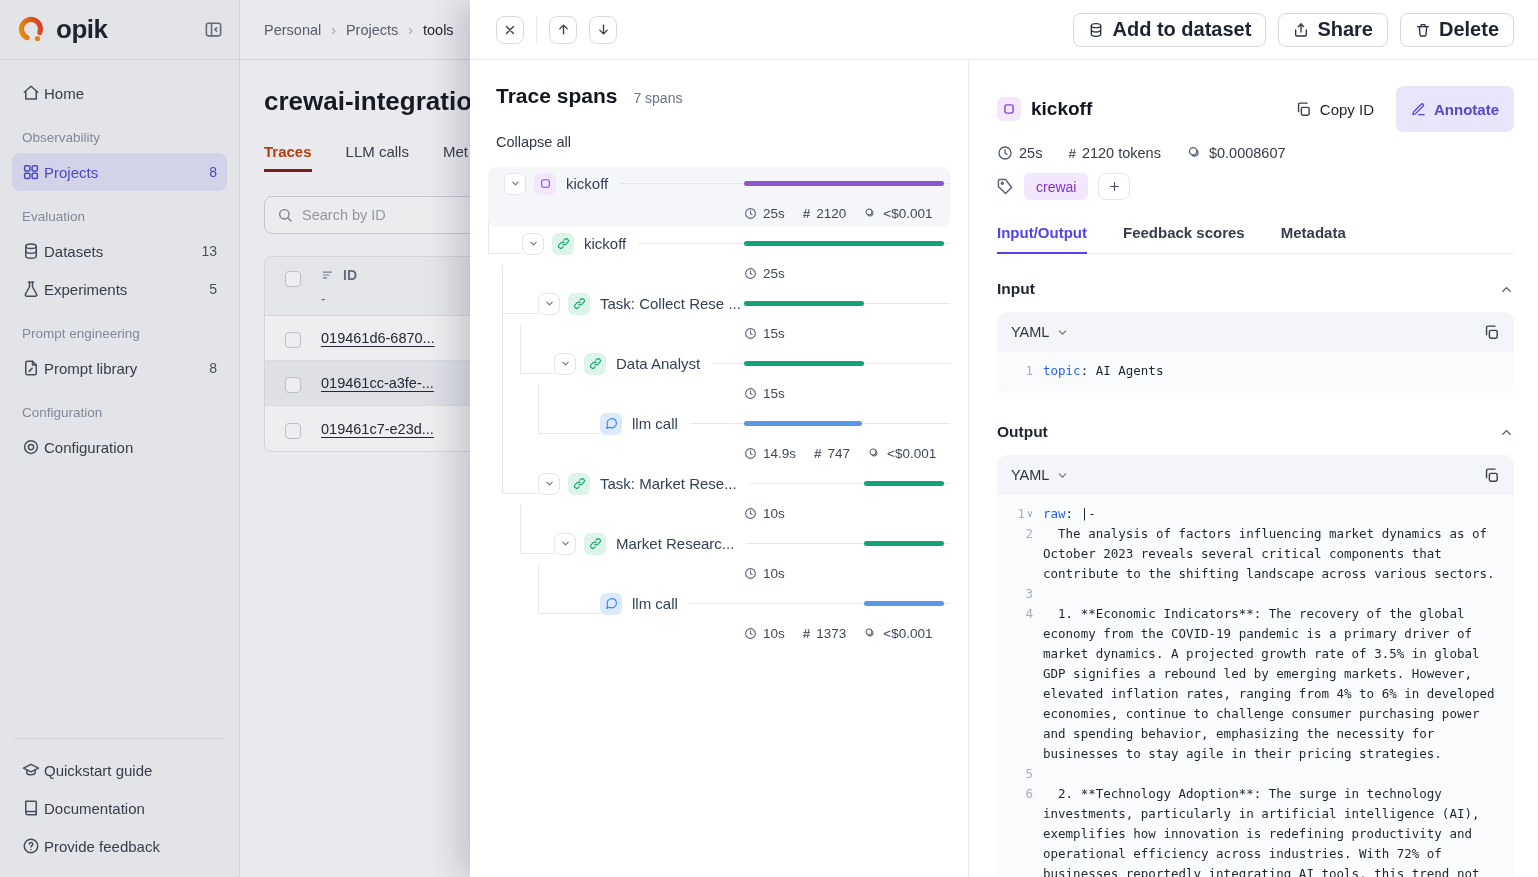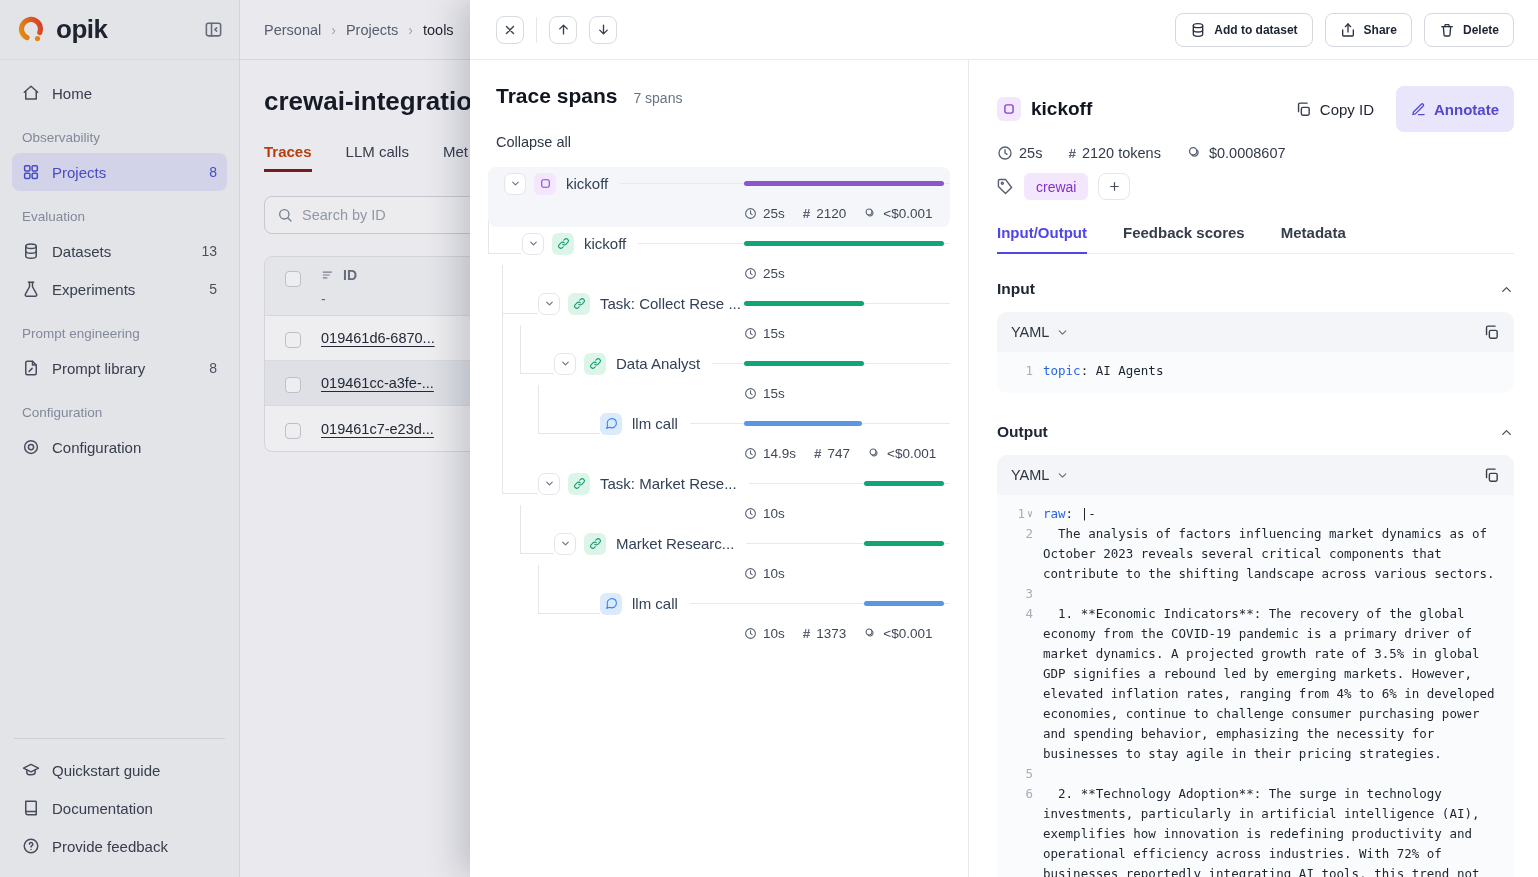--- a/index.html
+++ b/index.html
@@ -11,21 +11,21 @@
   svg { display:block; }
 
   
   .base { position:absolute; inset:0; z-index:0; display:flex; }
   .sidebar { width:240px; height:100%; background:#f4f5f7; border-right:1px solid #e0e2e7; display:flex; flex-direction:column; }
   .logo-row { height:60px; display:flex; align-items:center; padding:0 16px; gap:10px; border-bottom:1px solid #e6e8ec; }
   .logo-text { font-size:26px; font-weight:700; color:#1f2430; letter-spacing:-0.5px; }
   .logo-collapse { margin-left:auto; color:#6b7280; }
   .nav { flex:1; padding:14px 12px 0 12px; overflow:hidden; }
   .nav-section-title { font-size:13.5px; color:#8a92a3; margin:18px 10px 8px 10px; }
-  .nav-item { height:38px; display:flex; align-items:center; gap:12px; padding:0 10px; border-radius:8px; font-size:15px; color:#3a4150; cursor:pointer; }
+  .nav-item { height:38px; display:flex; align-items:center; gap:4px; padding:0 10px; border-radius:8px; font-size:15px; color:#3a4150; cursor:pointer; }
   .nav-item .ni-icon { color:#4a5260; width:18px; height:18px; flex:none; }
   .nav-item .ni-count { margin-left:auto; font-size:14px; color:#4b5563; }
   .nav-item.active { background:#e1e2f7; color:#4b4fd1; font-weight:500; }
   .nav-item.active .ni-icon, .nav-item.active .ni-count { color:#4b4fd1; }
   .side-footer { padding:0 12px 12px 12px; }
   .side-footer-divider { height:1px; background:#dcdfe4; margin:0 2px 12px 2px; }
 
   .main { flex:1; display:flex; flex-direction:column; }
   .main-header { height:60px; border-bottom:1px solid #e3e5e9; display:flex; align-items:center; padding:0 24px; gap:10px; }
   .crumb { font-size:14.5px; color:#5b6472; }
@@ -56,21 +56,21 @@
   
   .dim { position:absolute; inset:0; z-index:5; background:rgba(28,33,58,0.075); }
 
   
   .panel { position:absolute; top:0; left:470px; right:0; bottom:0; z-index:10; background:#fff; box-shadow:-12px 0 32px rgba(15,23,42,0.18); display:flex; flex-direction:column; }
   .panel-header { height:60px; flex:none; border-bottom:1px solid #e8eaed; display:flex; align-items:center; padding:0 24px 0 26px; }
   .icon-btn { width:28px; height:28px; border:1px solid #d8dbe1; border-radius:8px; background:#fff; display:flex; align-items:center; justify-content:center; color:#39404e; cursor:pointer; }
   .hdr-divider { width:1px; height:26px; background:#e5e7ec; margin:0 12px; }
   .nav-arrows { display:flex; gap:12px; }
   .panel-header-right { margin-left:auto; display:flex; gap:12px; }
-  .toolbar-btn { height:34px; display:flex; align-items:center; gap:8px; padding:0 14px; border:1px solid #d4d8de; border-radius:8px; background:#fff; font-size:12px; font-weight:600; color:#1d2430; cursor:pointer; font-family:"Liberation Sans",sans-serif; }
+  .toolbar-btn { height:34px; display:flex; align-items:center; gap:8px; padding:0 14px; border:1px solid #d4d8de; border-radius:8px; background:#fff; font-size:20px; font-weight:600; color:#1d2430; cursor:pointer; font-family:"Liberation Sans",sans-serif; }
   .toolbar-btn .tb-icon { color:#2a3240; }
 
   .panel-body { flex:1; display:flex; min-height:0; }
 
   
   .spans-pane { width:498px; flex:none; padding:24px 0 0 18px; overflow:hidden; }
   .spans-title-row { display:flex; align-items:baseline; gap:16px; margin-left:8px; }
   .spans-title { font-size:21px; font-weight:700; color:#10151f; }
   .spans-count { font-size:14px; color:#6a7382; }
   .collapse-all { margin:26px 0 0 8px; font-size:14.5px; color:#2f3744; cursor:pointer; display:inline-block; }

